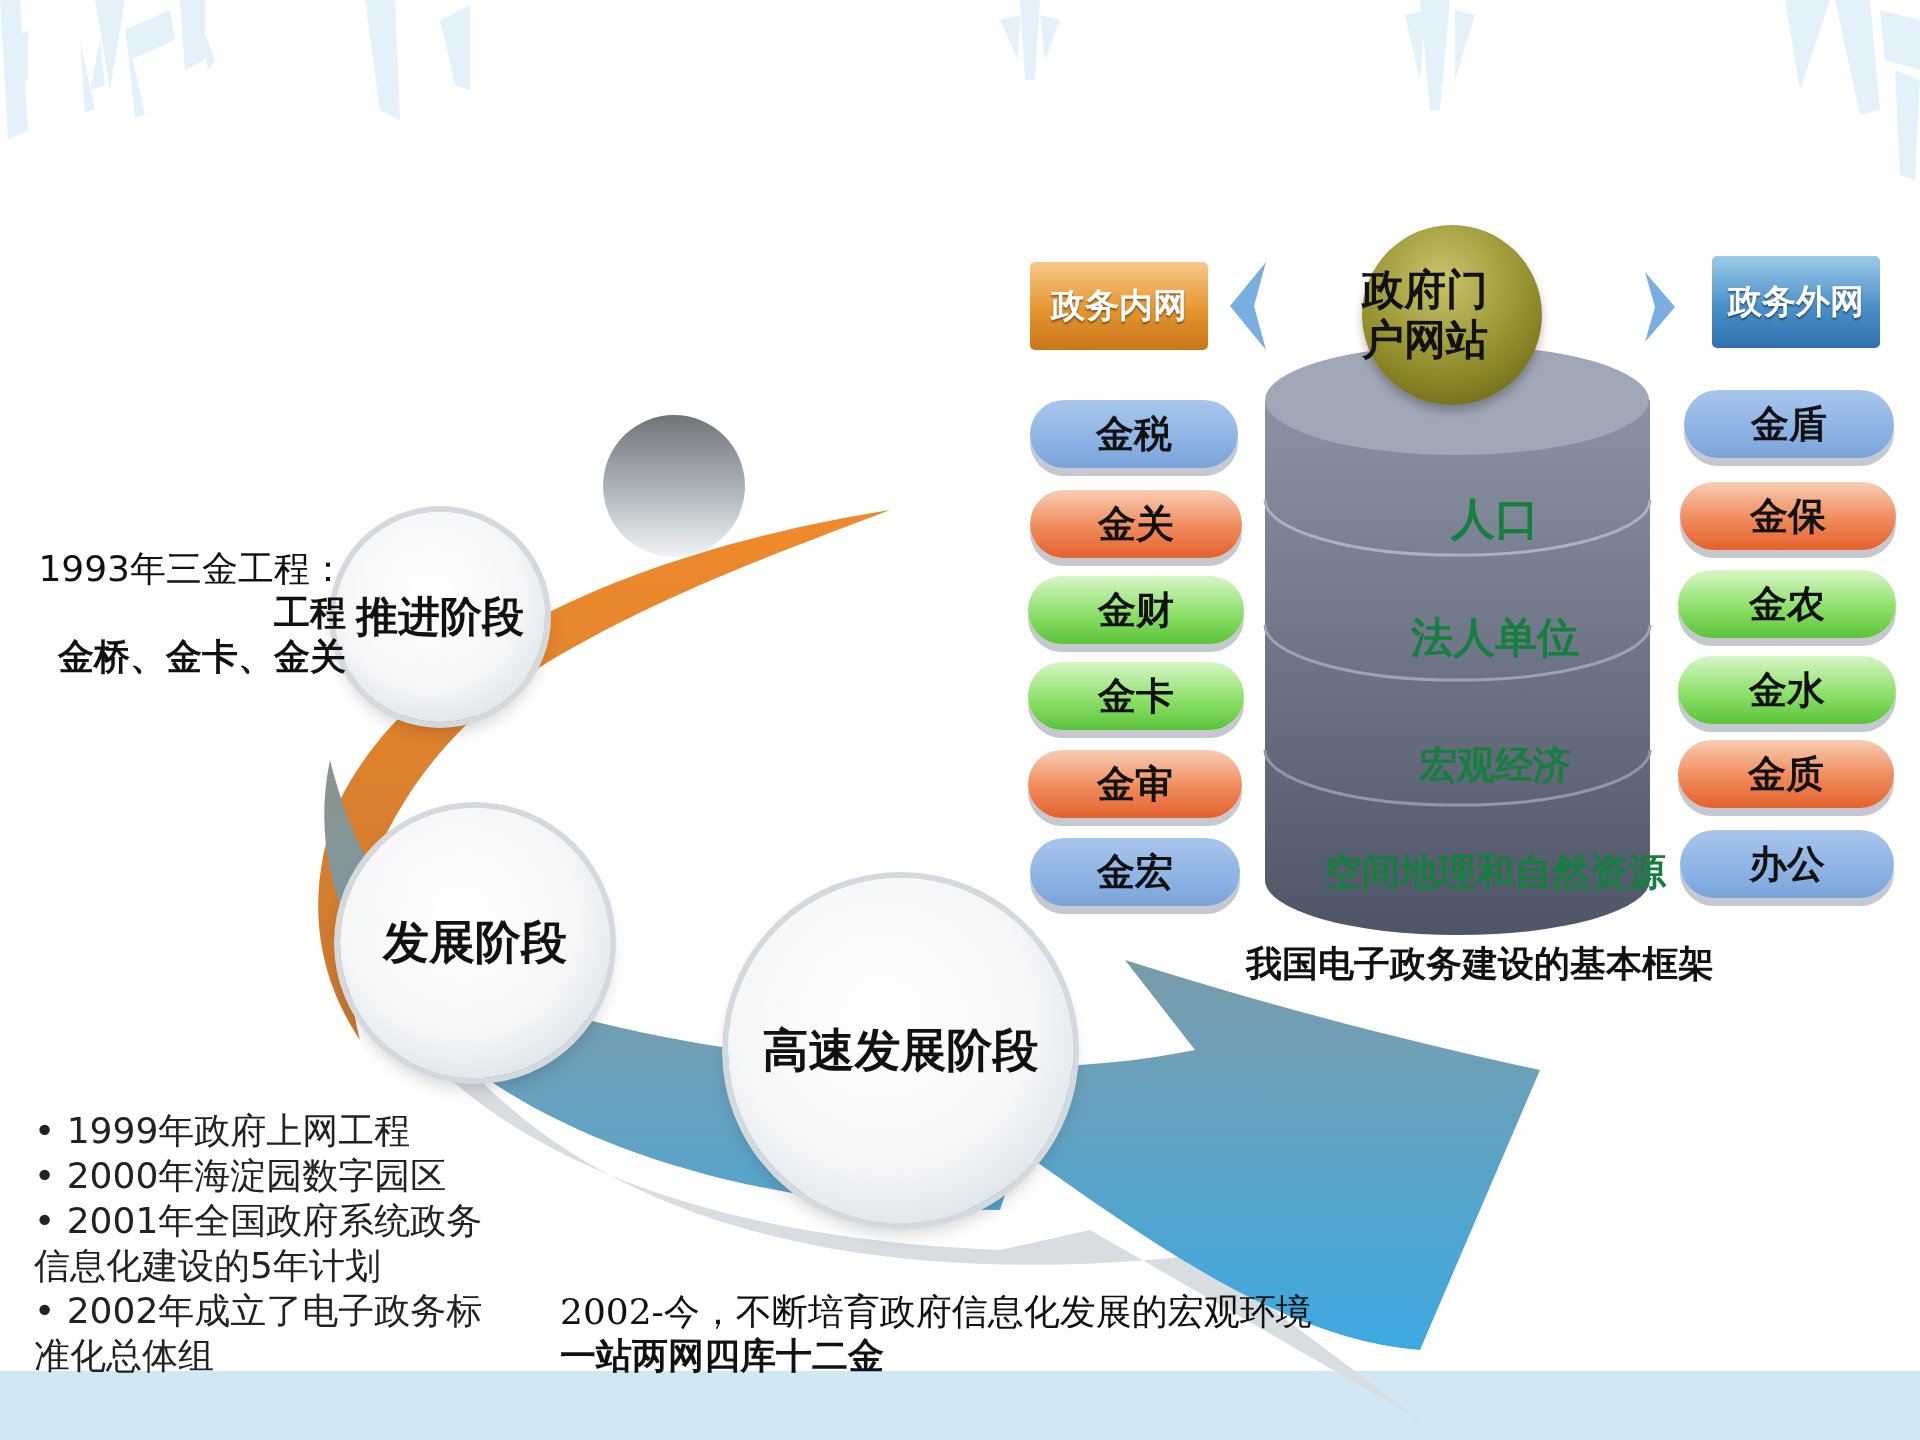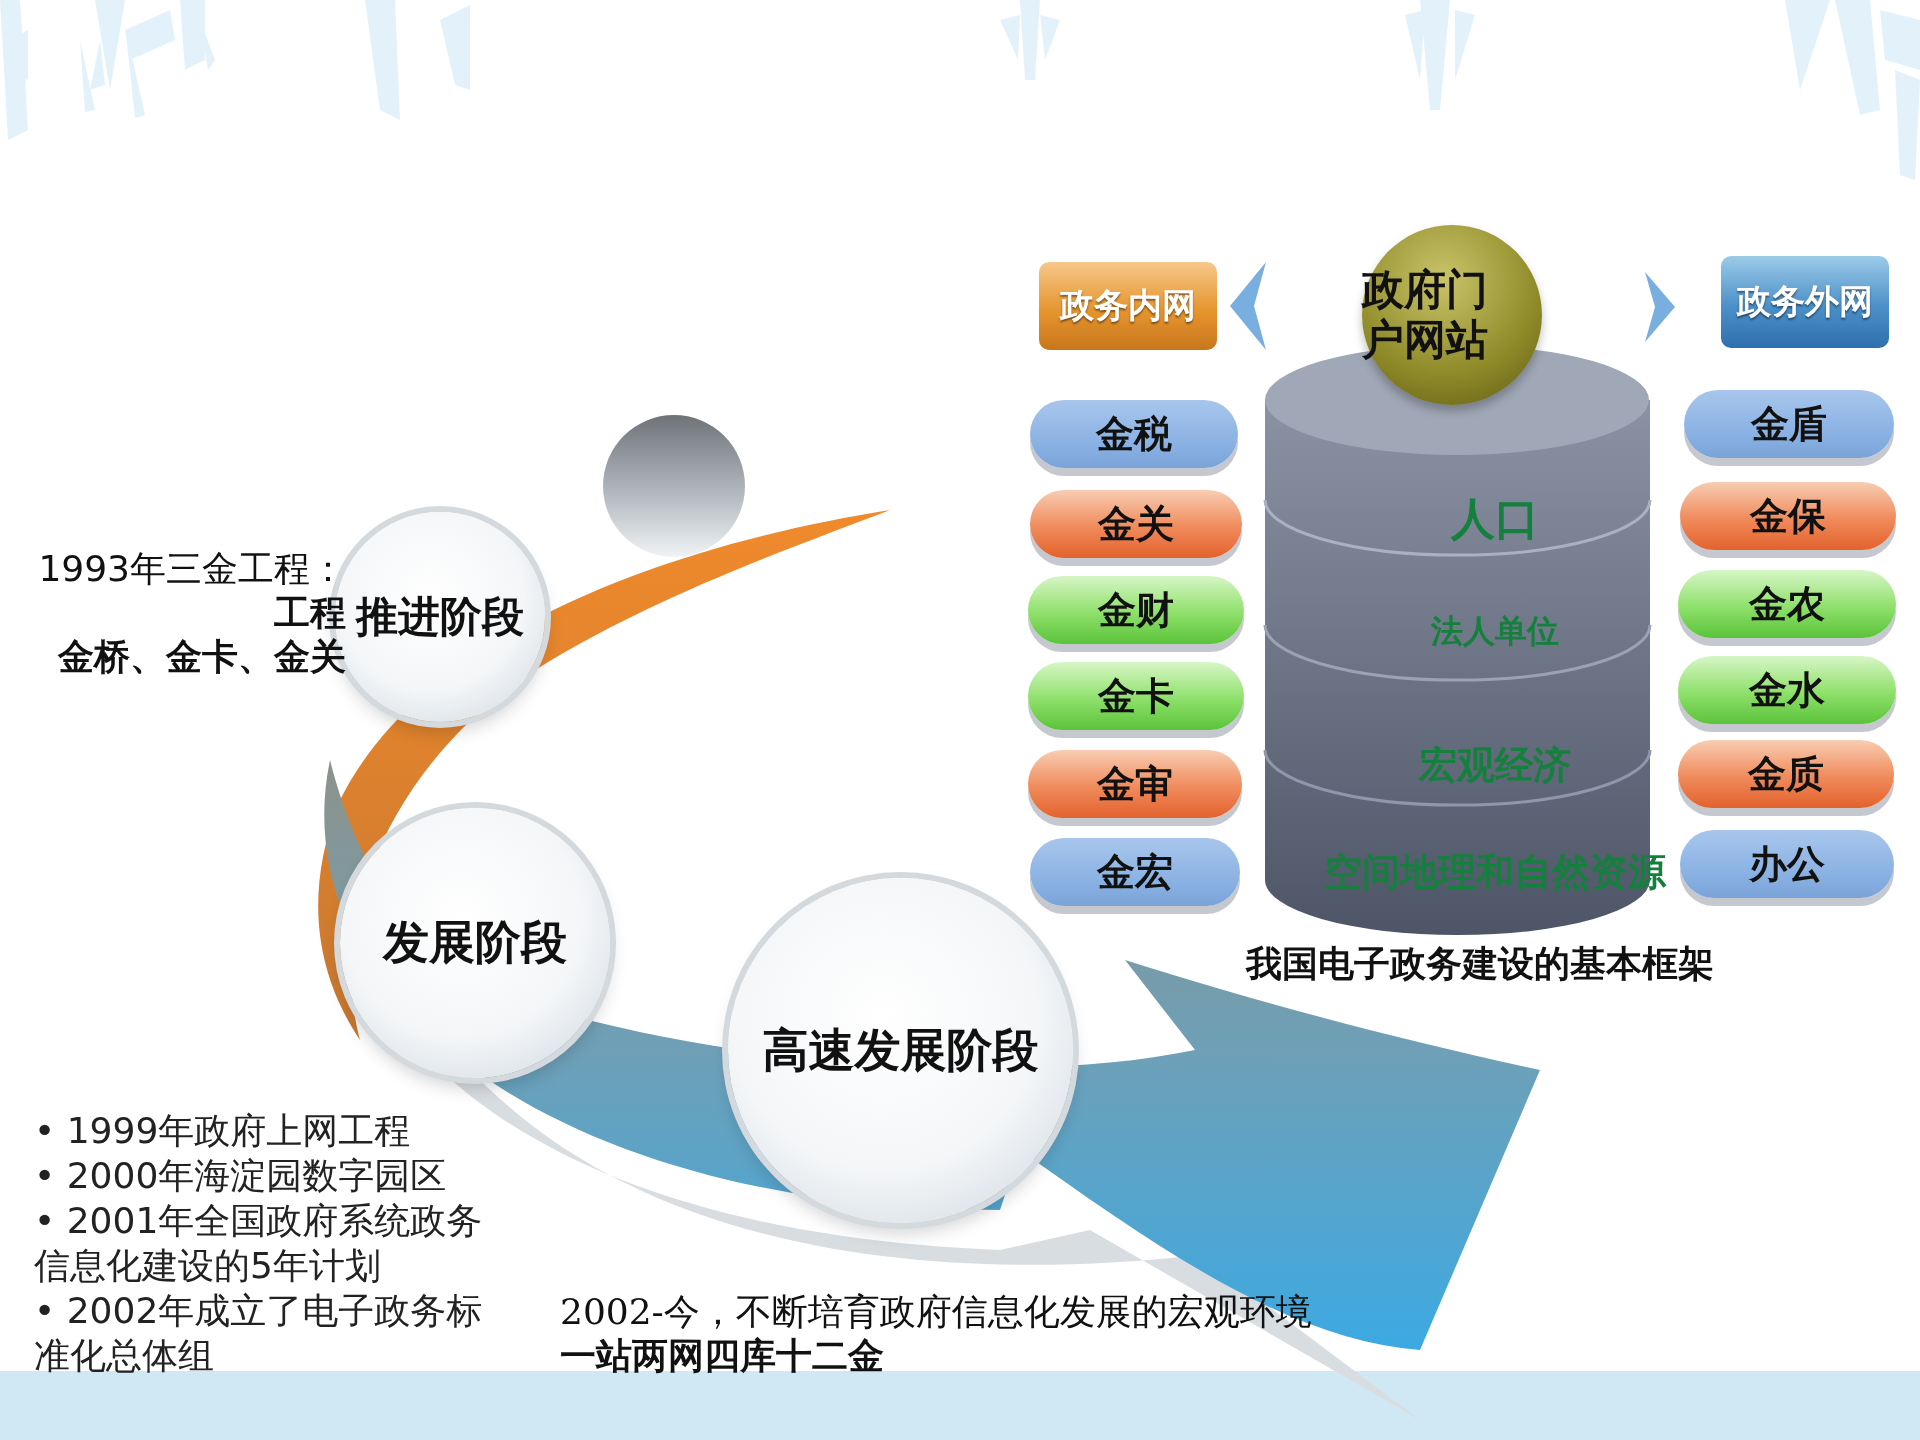--- a/index.html
+++ b/index.html
@@ -4,21 +4,21 @@
 <style>
   html,body{margin:0;padding:0;}
   body{width:1920px;height:1440px;position:relative;overflow:hidden;background:#ffffff;font-family:"DejaVu Sans","Liberation Sans",sans-serif;color:#111;}
   .abs{position:absolute;}
   .bottom-band{left:0;top:1371px;width:1920px;height:69px;background:#cfe8f4;}
   .snow{opacity:0.55;}
   .pill{position:absolute;height:68px;border-radius:34px;display:flex;align-items:center;justify-content:center;font-size:38px;font-weight:bold;color:#111;box-shadow:0 8px 0 rgba(150,155,165,0.55);}
   .pill.blue{background:linear-gradient(#a8c6ec,#8cb3e4 60%,#7aa3d8);}
   .pill.orange{background:linear-gradient(#f8cdb3,#f08a5b 55%,#e2622d);}
   .pill.green{background:linear-gradient(#d7f6c6,#8ee06a 55%,#5bc33a);}
-  .hdr{position:absolute;display:flex;align-items:center;justify-content:center;font-size:34px;font-weight:bold;color:#fff;border-radius:10px;text-shadow:0 2px 2px rgba(0,0,0,0.45);margin-left:9px;}
+  .hdr{position:absolute;display:flex;align-items:center;justify-content:center;font-size:34px;font-weight:bold;color:#fff;border-radius:5px;text-shadow:0 2px 2px rgba(0,0,0,0.45);}
   .circle{position:absolute;border-radius:50%;display:flex;align-items:center;justify-content:center;font-weight:bold;color:#111;
     background:radial-gradient(circle at 45% 40%,#ffffff 0%,#f4f6f8 55%,#dde3e8 80%,#b7bfc6 100%);
     box-shadow:0 0 0 6px #d4d9de, 0 10px 18px rgba(0,0,0,0.18);}
   .cyl-label{position:absolute;left:1265px;width:460px;text-align:center;font-weight:bold;color:#15803d;}
   .bullets div{font-size:36px;line-height:45px;color:#222;}
 </style>
 </head>
 <body>
 
 <svg class="abs snow" style="left:0;top:0" width="1920" height="200" viewBox="0 0 1920 200">
@@ -121,21 +121,21 @@
       <stop offset="1" stop-color="#4e5566"></stop>
     </linearGradient>
   </defs>
   <path d="M5 60 L5 540 A192 55 0 0 0 390 540 L390 60 Z" fill="url(#cylGrad)"></path>
   <ellipse cx="197" cy="60" rx="192" ry="55" fill="#a0a7b6"></ellipse>
   <path d="M5 160 A192 55 0 0 0 390 160" fill="none" stroke="#a9b1c2" stroke-width="3"></path>
   <path d="M5 285 A192 55 0 0 0 390 285" fill="none" stroke="#9aa2b4" stroke-width="3"></path>
   <path d="M5 410 A192 55 0 0 0 390 410" fill="none" stroke="#8f97aa" stroke-width="3"></path>
 </svg>
 <div class="cyl-label" style="top:490px;font-size:44px;">人口</div>
-<div class="cyl-label" style="top:610px;font-size:32px;">法人单位</div>
+<div class="cyl-label" style="top:610px;font-size:42px;">法人单位</div>
 <div class="cyl-label" style="top:740px;font-size:38px;">宏观经济</div>
 <div class="cyl-label" style="top:847px;font-size:38px;">空间地理和自然资源</div>
 
 <div class="abs" style="left:1362px;top:225px;width:180px;height:180px;border-radius:50%;background:radial-gradient(circle at 45% 30%,#c9c46a,#8f8a28 60%,#5d5a16);display:flex;flex-direction:column;align-items:flex-start;justify-content:center;font-size:42px;font-weight:bold;color:#111;line-height:50px;box-shadow:0 6px 10px rgba(0,0,0,0.25);">
   <span>政府门</span>
   <span>户网站</span>
 </div>
 
 <div class="pill blue" style="left:1030px;top:400px;width:208px;">
     <span>金税</span>

